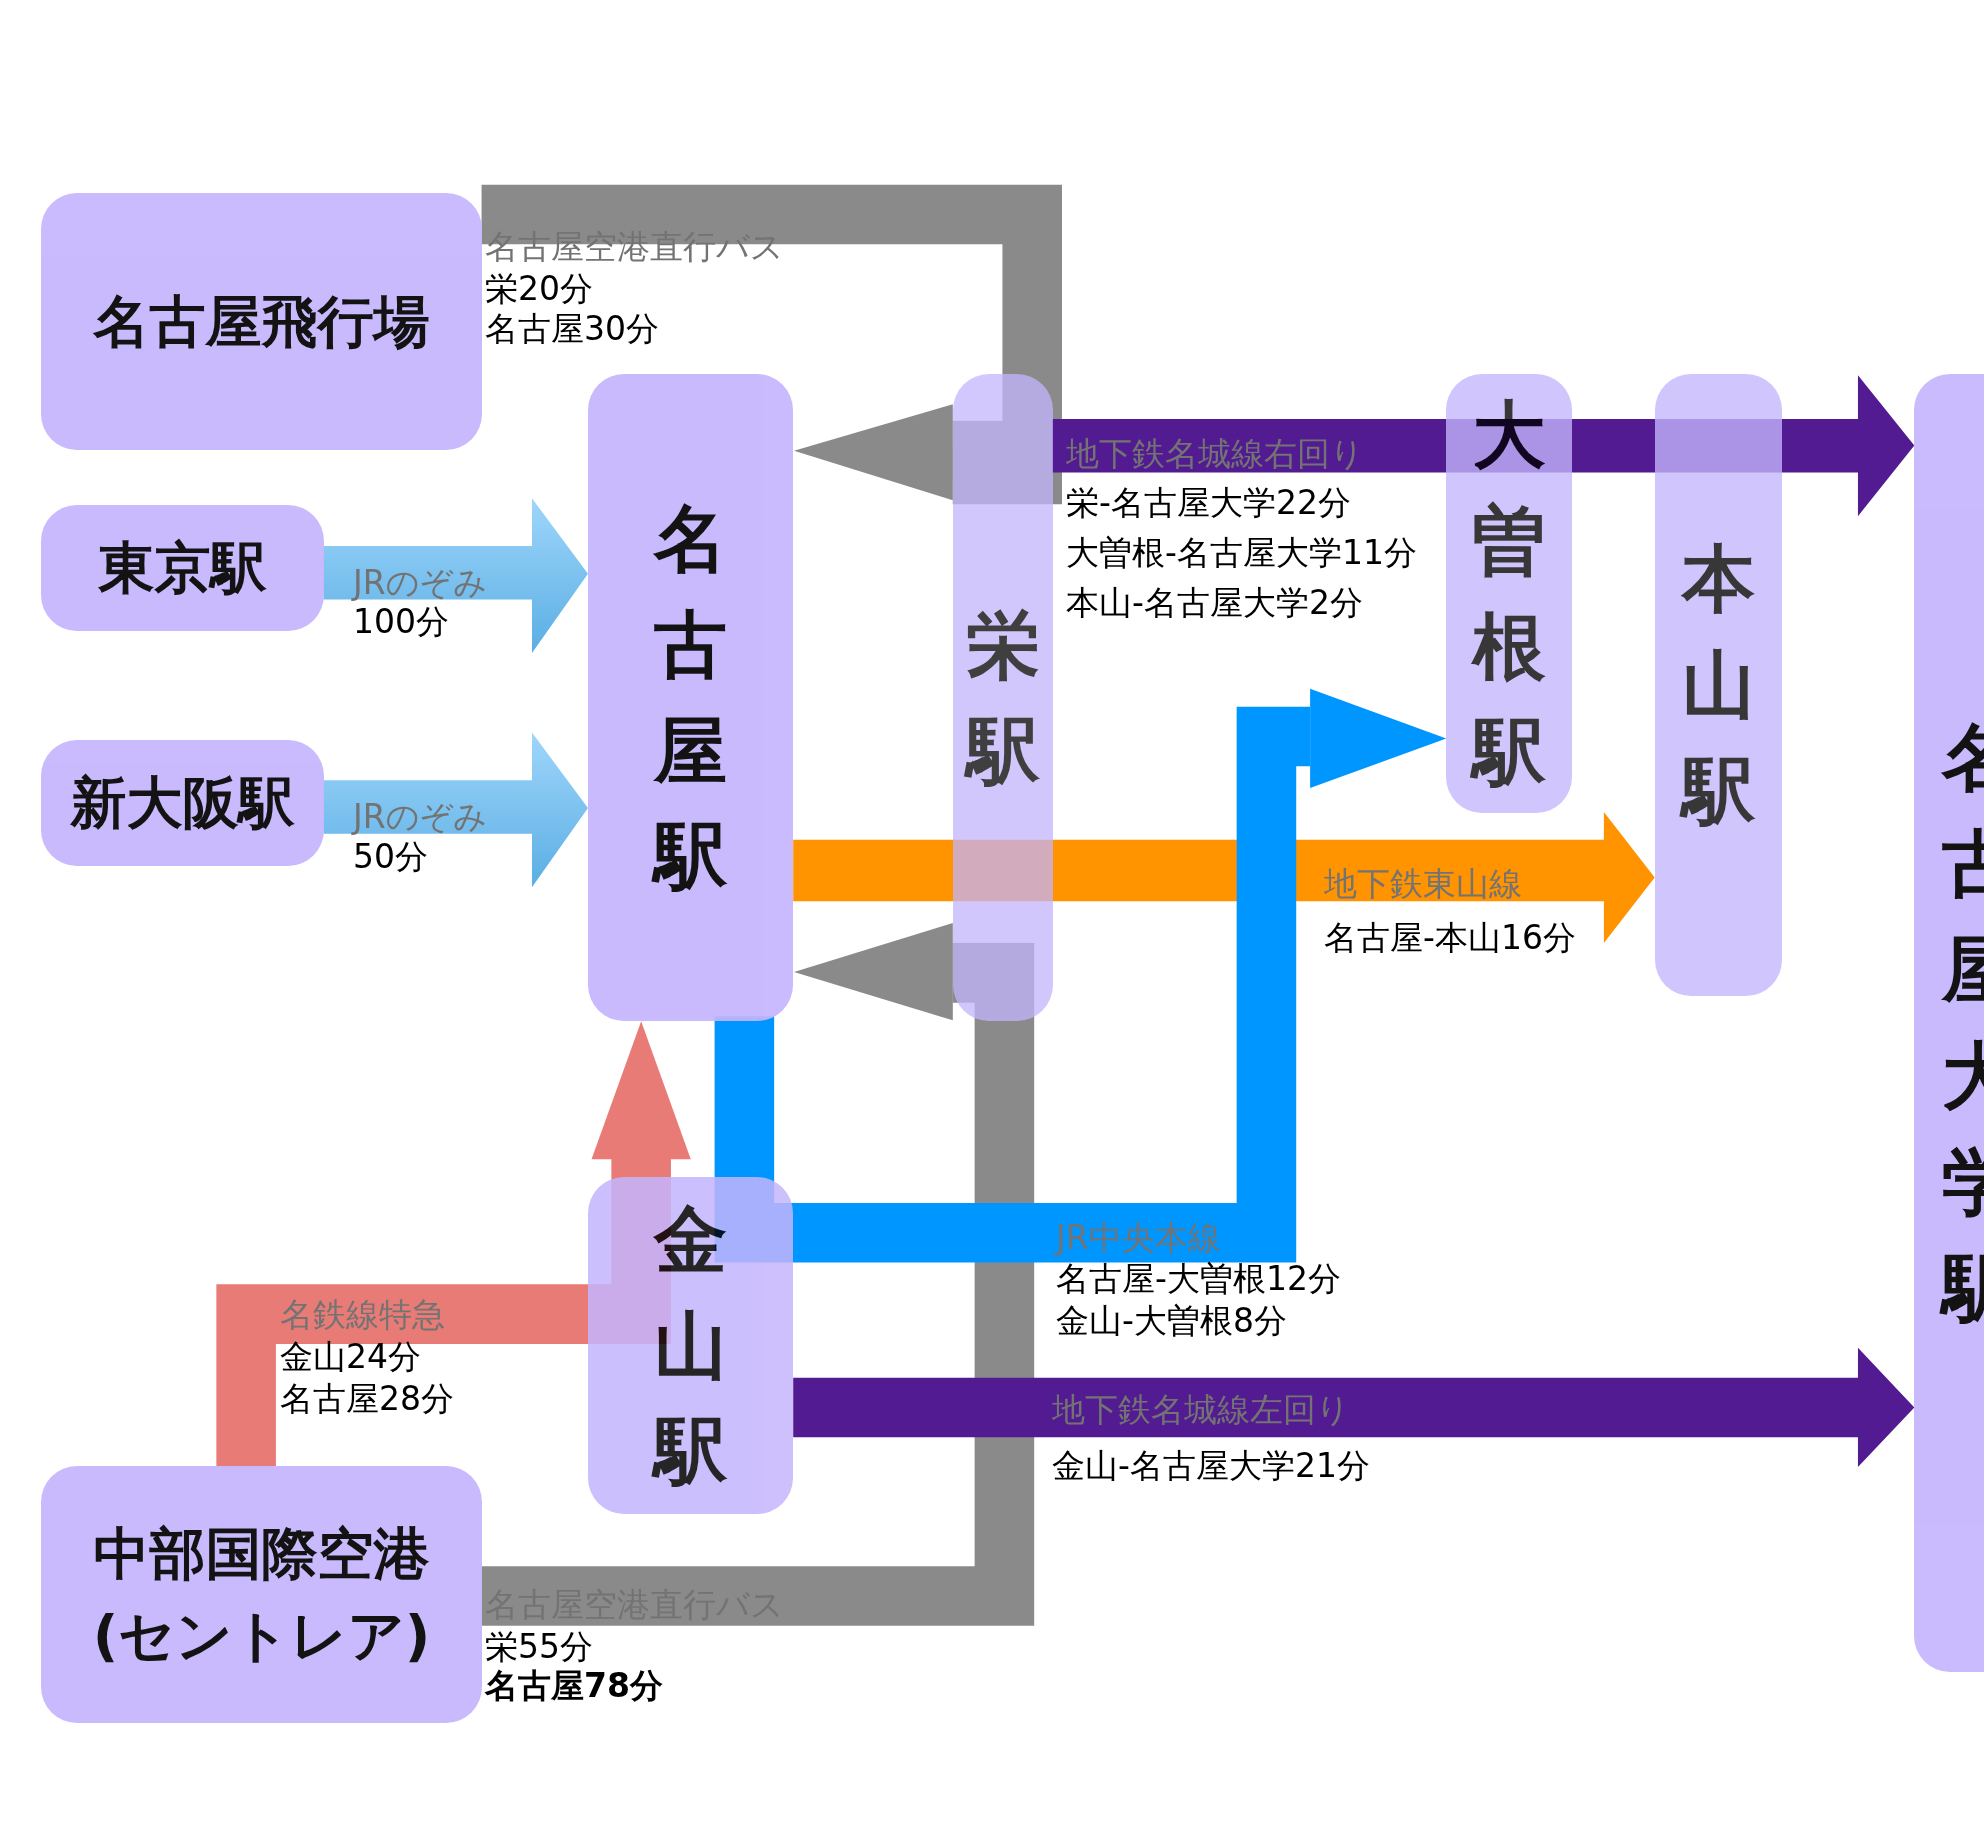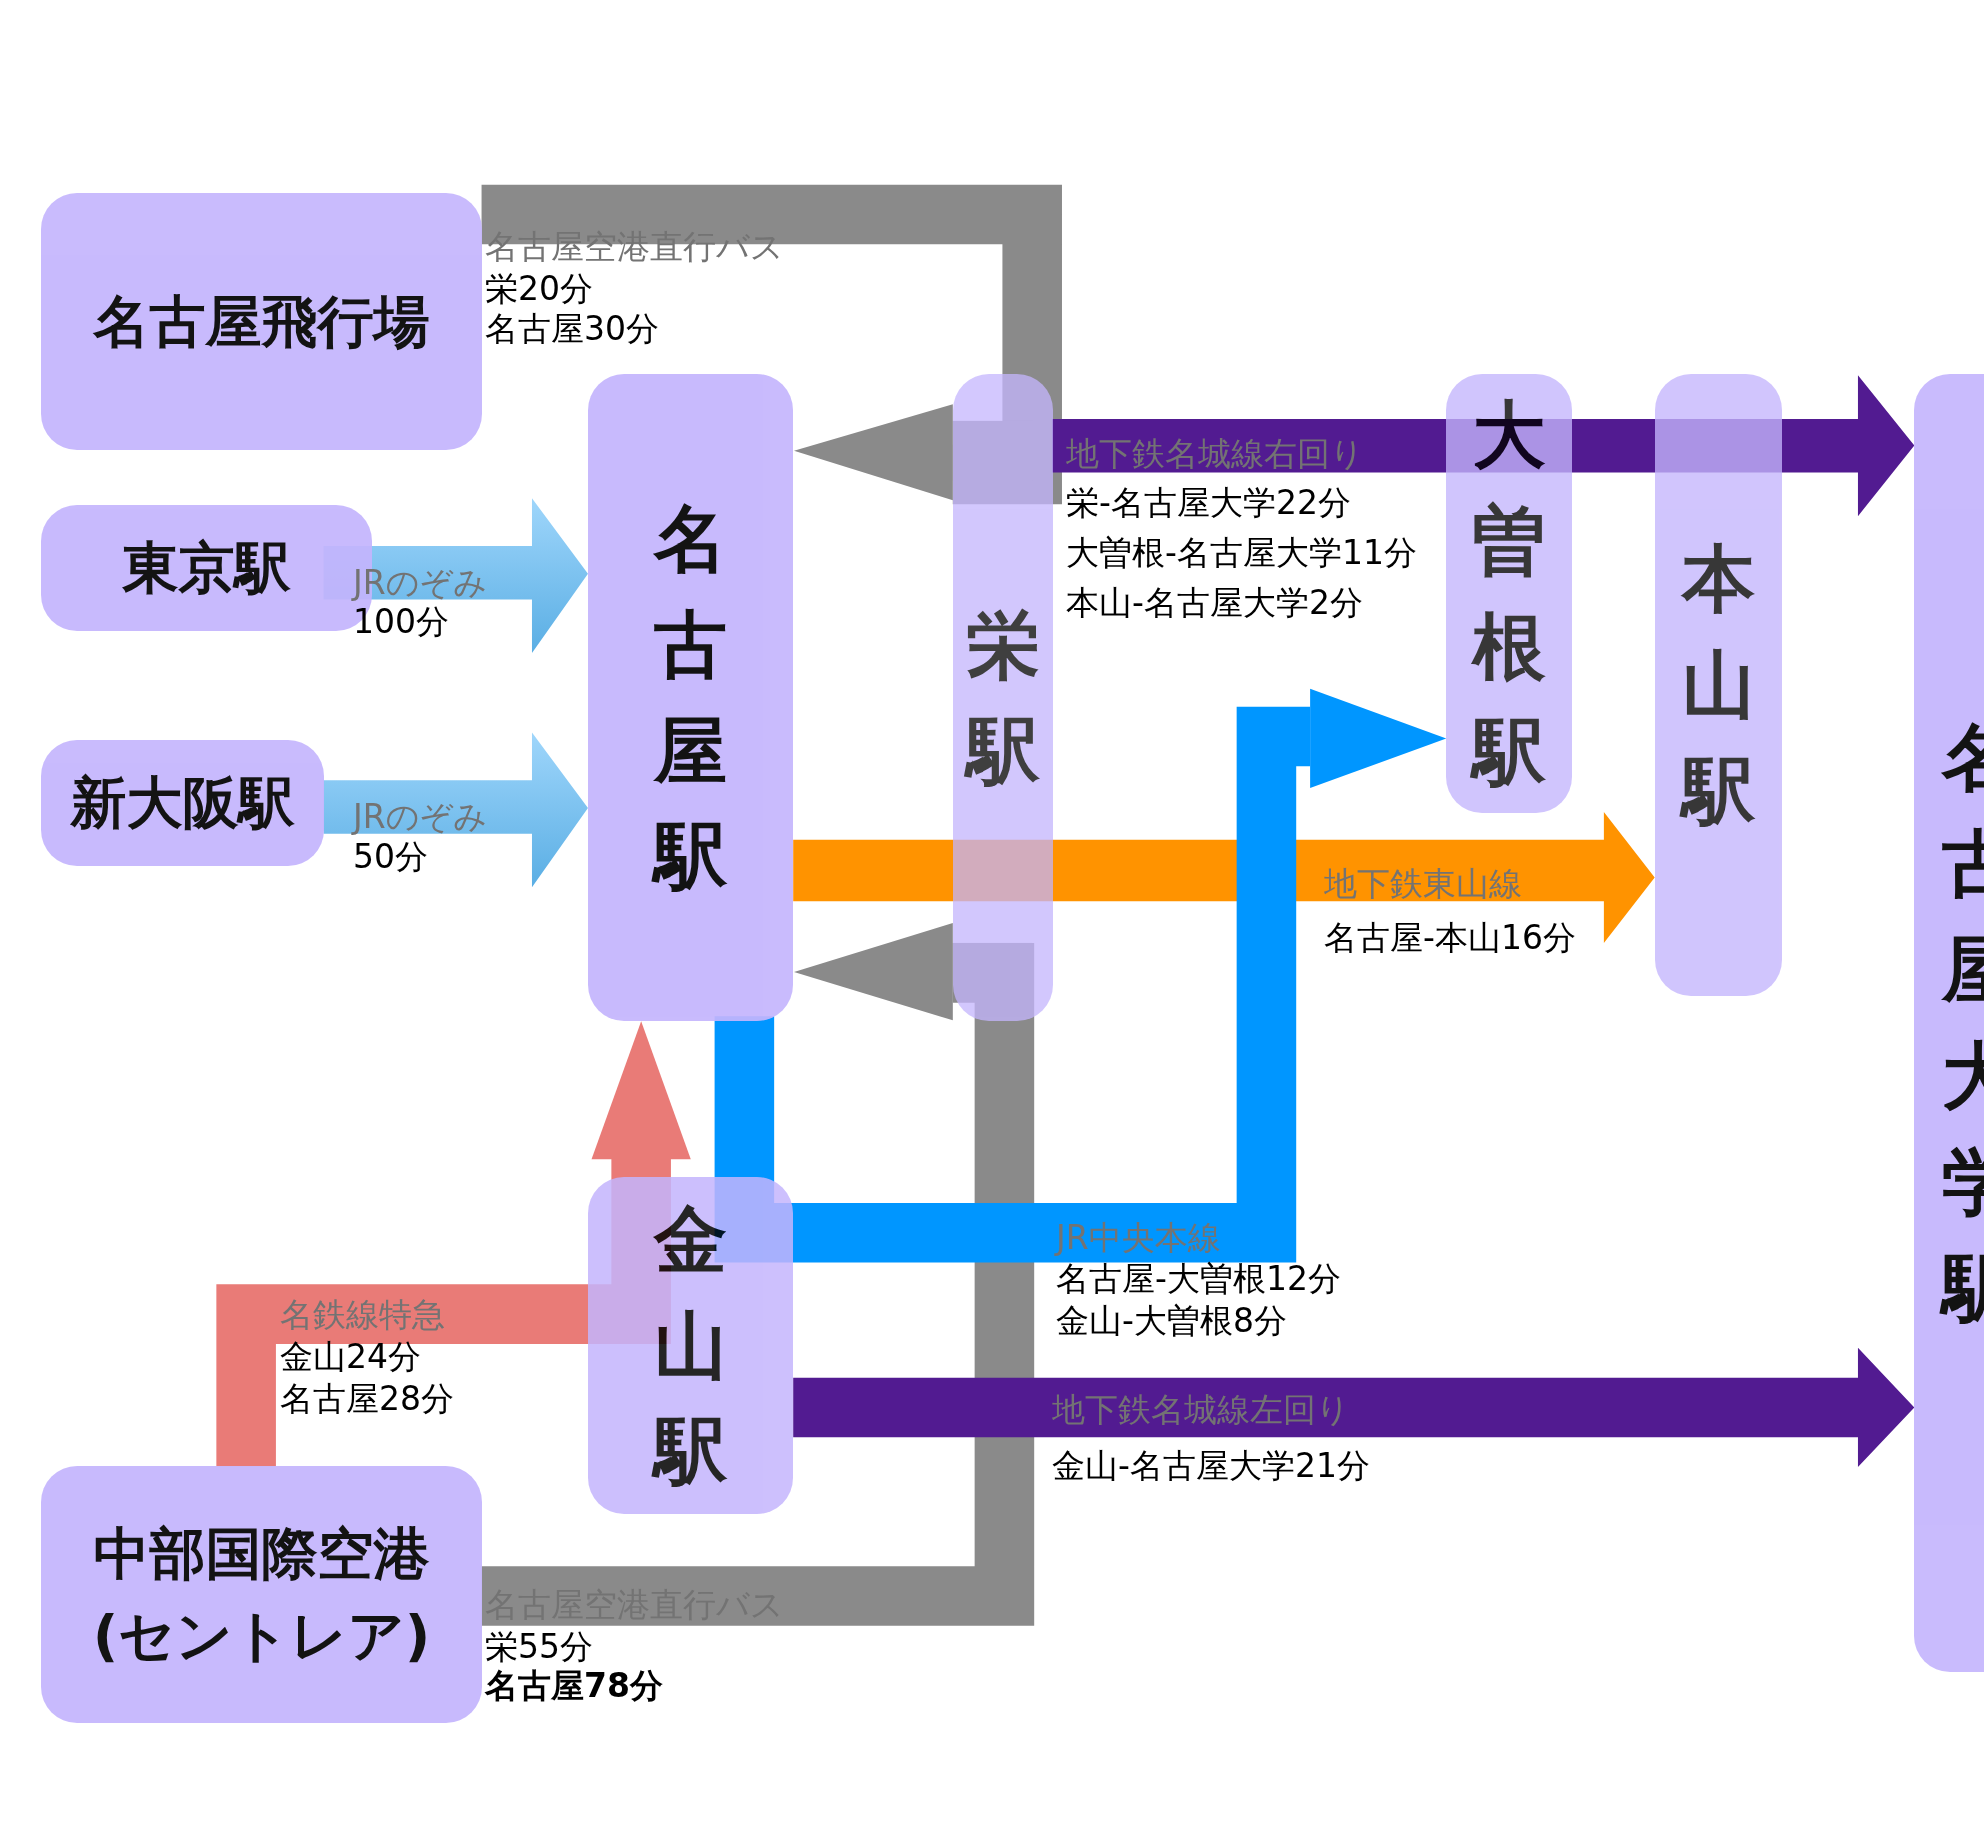--- a/index.html
+++ b/index.html
@@ -48,21 +48,21 @@
   <polygon points="1490,2920 1740,2920 1615,2572" fill="#e97b77"></polygon>
 
   <polygon points="1998,3470 4680,3470 4680,3395 4822,3545 4680,3695 4680,3620 1998,3620" fill="#521b91"></polygon>
 
   <polygon points="5147,2320 5415,2320 5415,2165 5610,2590 5415,3030 5415,2880 5147,2880" fill="#73fcd6"></polygon>
 </svg>
 
 <div class="box hbox" style="left:41px;top:193px;width:441px;height:257px;">
   <span>名古屋飛行場</span>
 </div>
-<div class="box hbox" style="left:41px;top:505px;width:331px;height:126px;">
+<div class="box hbox" style="left:41px;top:505px;width:283px;height:126px;">
   <span>東京駅</span>
 </div>
 <div class="box hbox" style="left:41px;top:740px;width:283px;height:126px;">
   <span>新大阪駅</span>
 </div>
 <div class="box vbox" style="left:588px;top:374px;width:205px;height:647px;">
   <span class="ch">名</span>
   <span class="ch">古</span>
   <span class="ch">屋</span>
   <span class="ch">駅</span>

